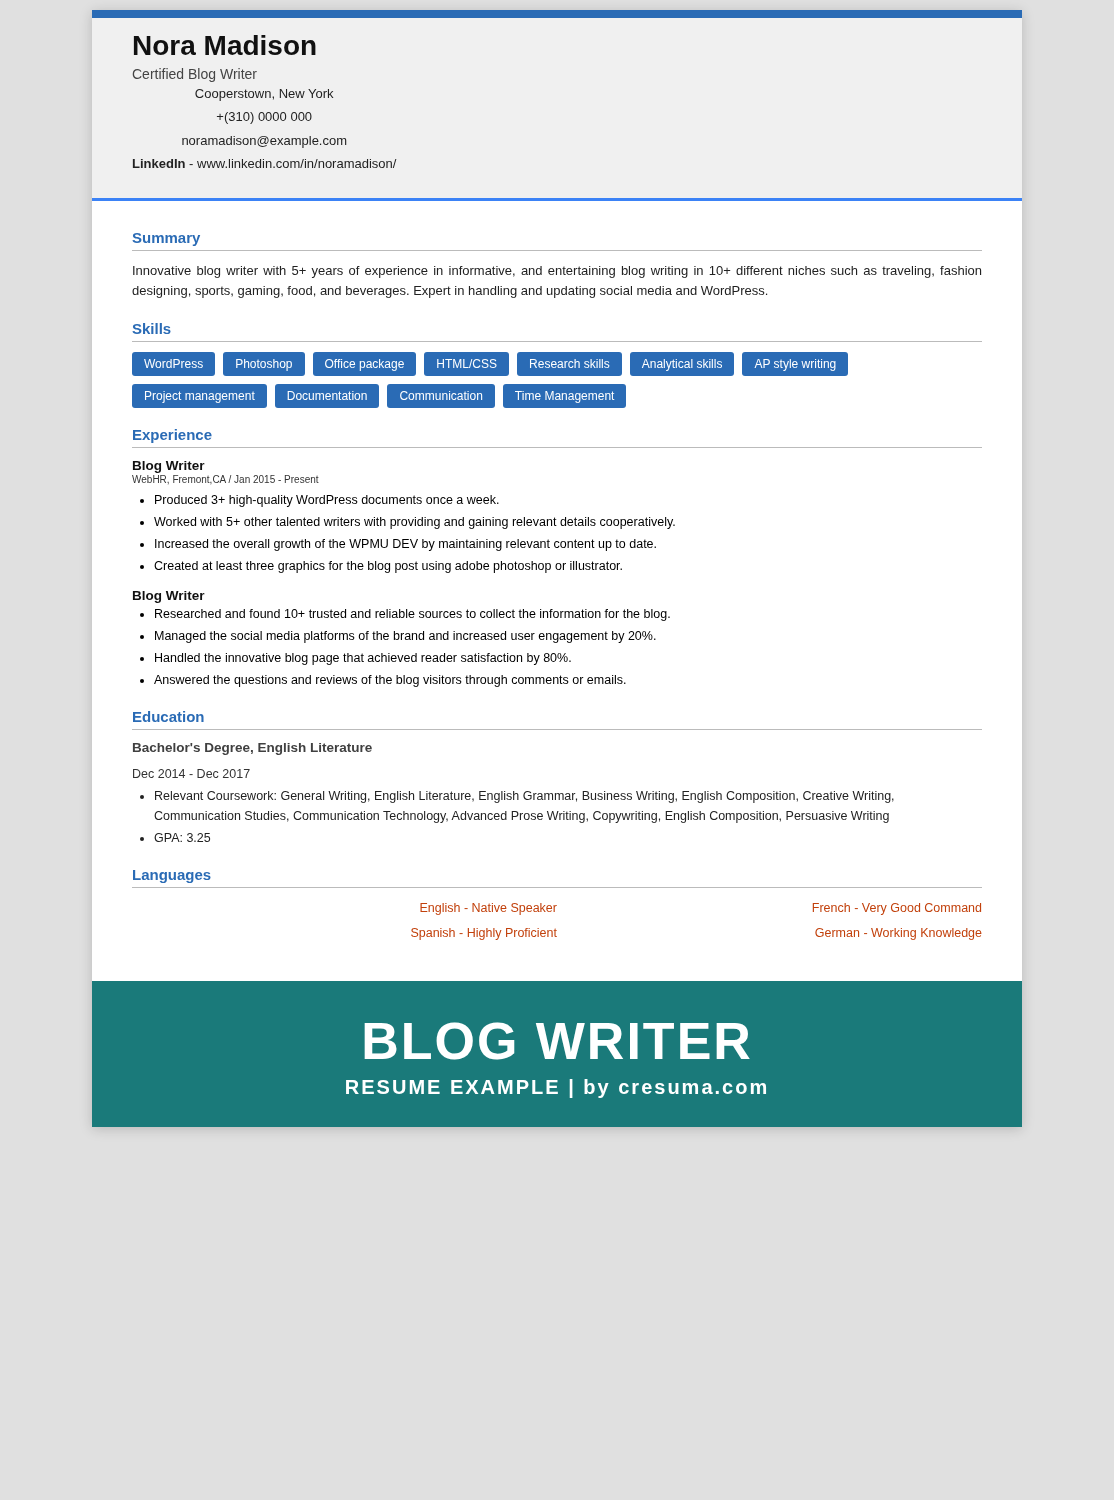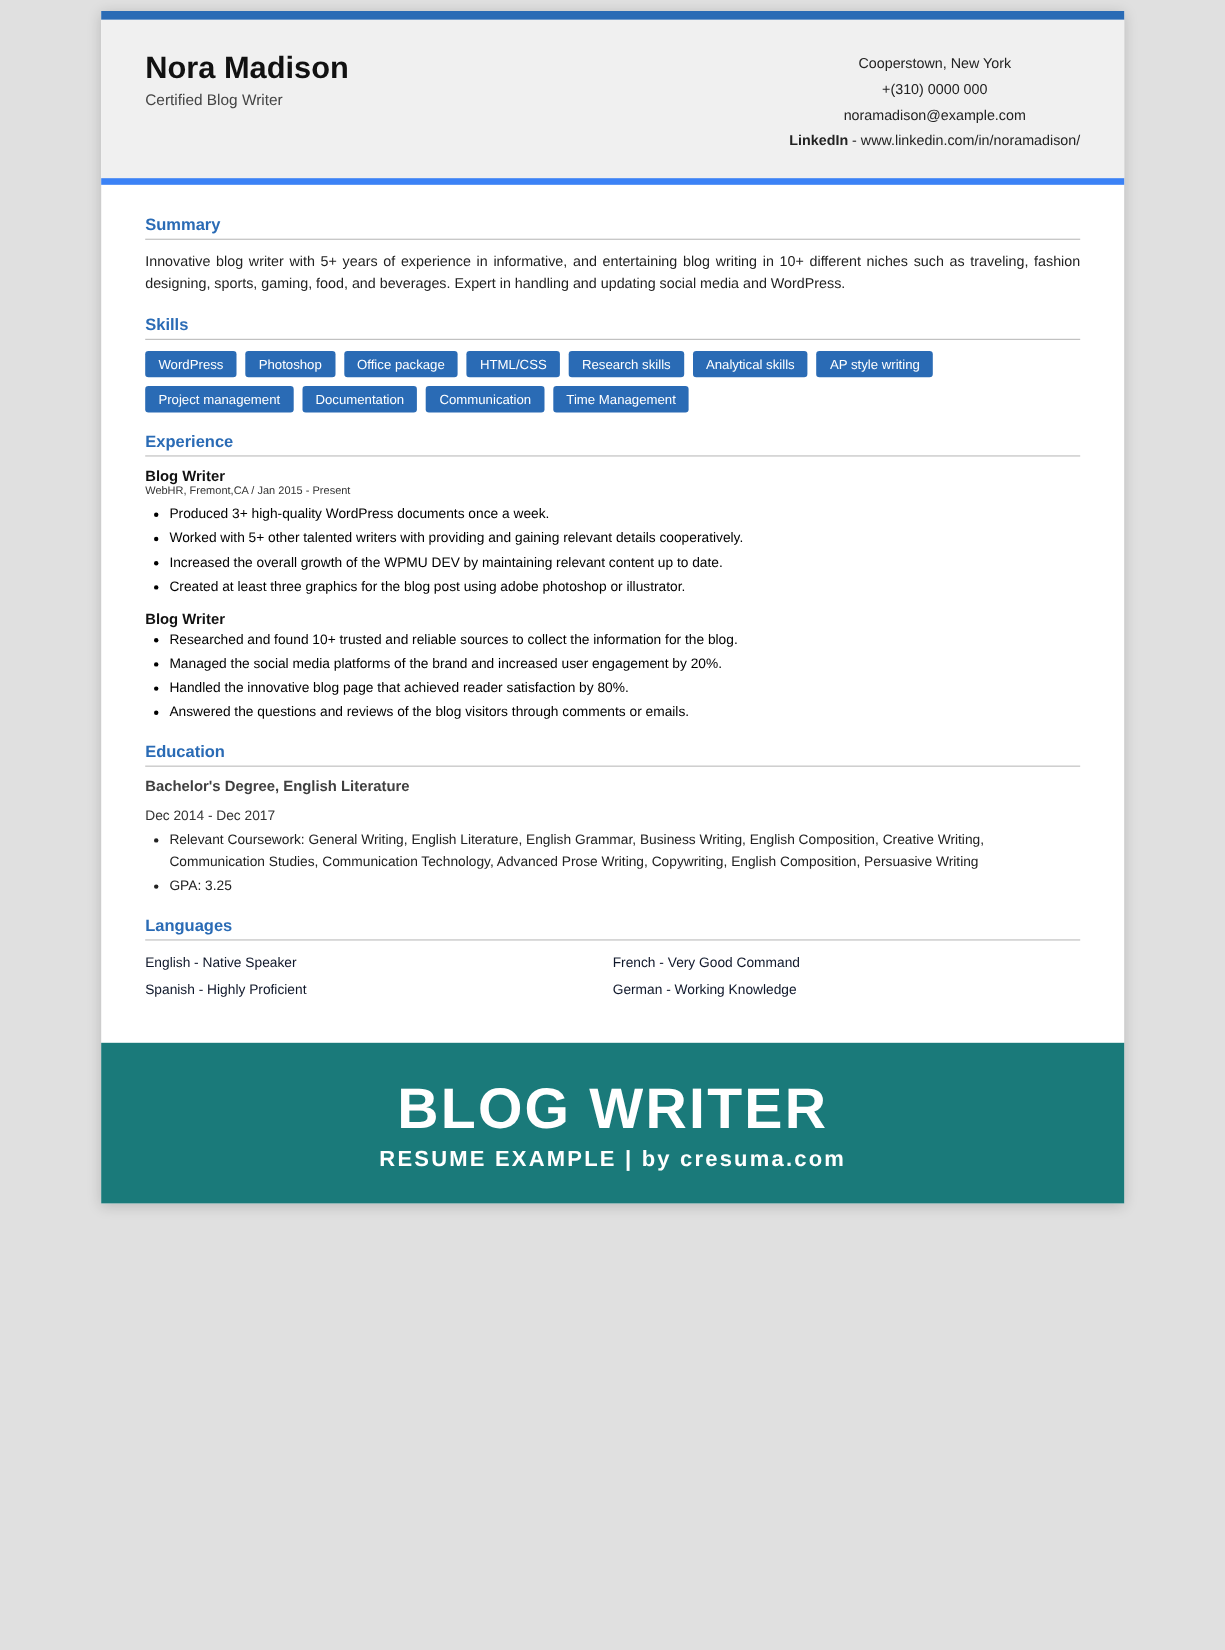--- a/index.html
+++ b/index.html
@@ -19,25 +19,26 @@
     }
     
     .top-bar {
       height: 8px;
       background: #2a6bb5;
       width: 100%;
     }
     
     .header {
       background: #f0f0f0;
-      padding: 28px 40px 22px 40px;
+      padding: 12px 40px 22px 40px;
       display: flex;
       justify-content: space-between;
       align-items: flex-start;
-      border-bottom: 6px solid #3b82f6;
+      border-bottom: 3px solid #3b82f6;
+      flex-direction: column;
     }
     .header-left .name {
       font-size: 28px;
       font-weight: bold;
       color: #111;
       font-family: Arial, sans-serif;
     }
     .header-left .title {
       font-size: 14px;
       color: #444;
@@ -149,22 +150,23 @@
     }
     
     .languages-grid {
       display: grid;
       grid-template-columns: 1fr 1fr;
       gap: 4px 0;
     }
     .lang-item {
       font-family: Arial, sans-serif;
       font-size: 12.5px;
-      color: #0f172a;
+      color: #c2410c;
       line-height: 1.7;
+      text-align: right;
     }
     
     .footer-banner {
       background: #1a7a7a;
       padding: 32px 40px 28px 40px;
       text-align: center;
     }
     .footer-banner .big-title {
       font-family: Arial, sans-serif;
       font-size: 52px;

